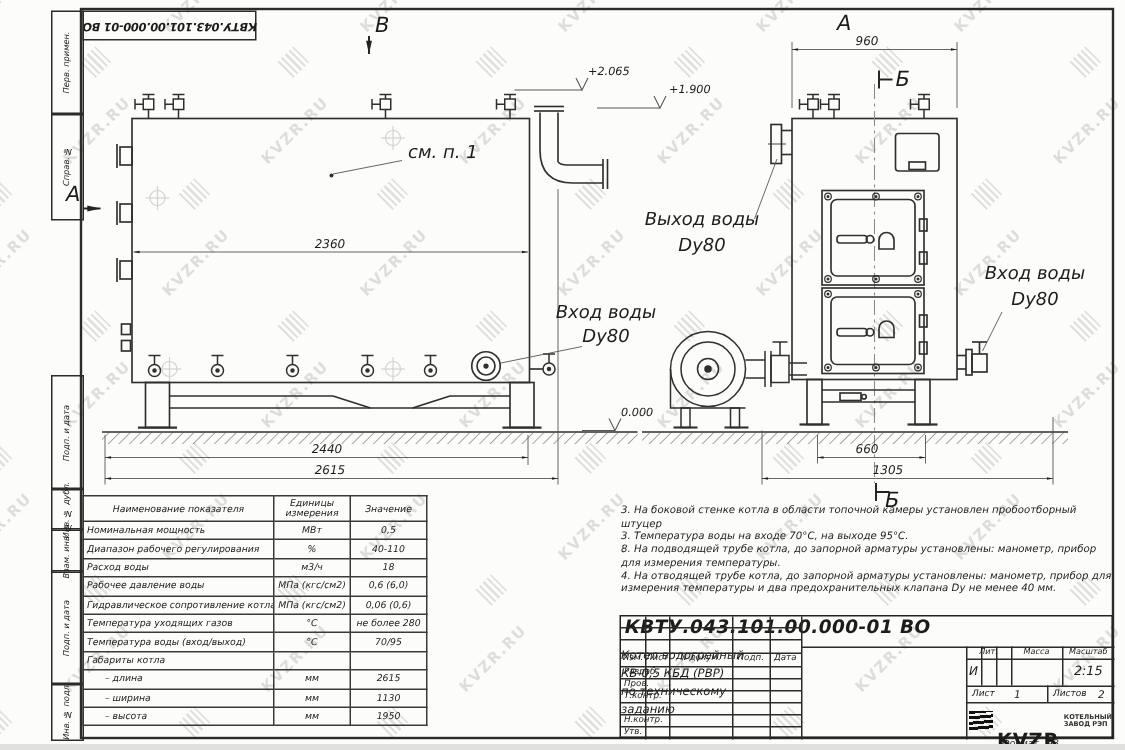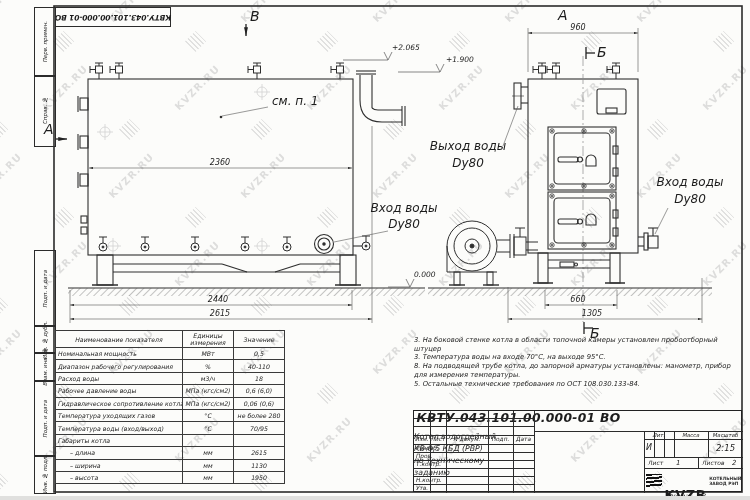--- a/index.html
+++ b/index.html
@@ -479,21 +479,21 @@
             <td class="c">1950</td>
           </tr>
     </tbody>
       </table>
   </div>
 
   <div id="notes">
     <div>3. На боковой стенке котла в области топочной камеры установлен пробоотборный штуцер</div>
     <div>3. Температура воды на входе 70°С, на выходе 95°С.</div>
     <div>8. На подводящей трубе котла, до запорной арматуры установлены: манометр, прибор для измерения температуры.</div>
-    <div>5. Остальные технические требования по ОСТ 108.030.133-84.</div>
+    <div>4. На отводящей трубе котла, до запорной арматуры установлены: манометр, прибор для измерения температуры и два предохранительных клапана Dу не менее 40 мм.</div>
   </div>
 
   <div id="tb">
 
     <div class="tl" style="left:120px;top:0;width:1px;height:82px;"></div>
     <div class="tl" style="left:120px;top:20px;width:209px;height:1px;"></div>
     <div class="tl" style="left:230px;top:20px;width:1px;height:62px;"></div>
     <div class="tl" style="left:16px;top:0;width:1px;height:82px;"></div>
     <div class="tl" style="left:32px;top:0;width:1px;height:82px;"></div>
     <div class="tl" style="left:74px;top:0;width:1px;height:82px;"></div>

